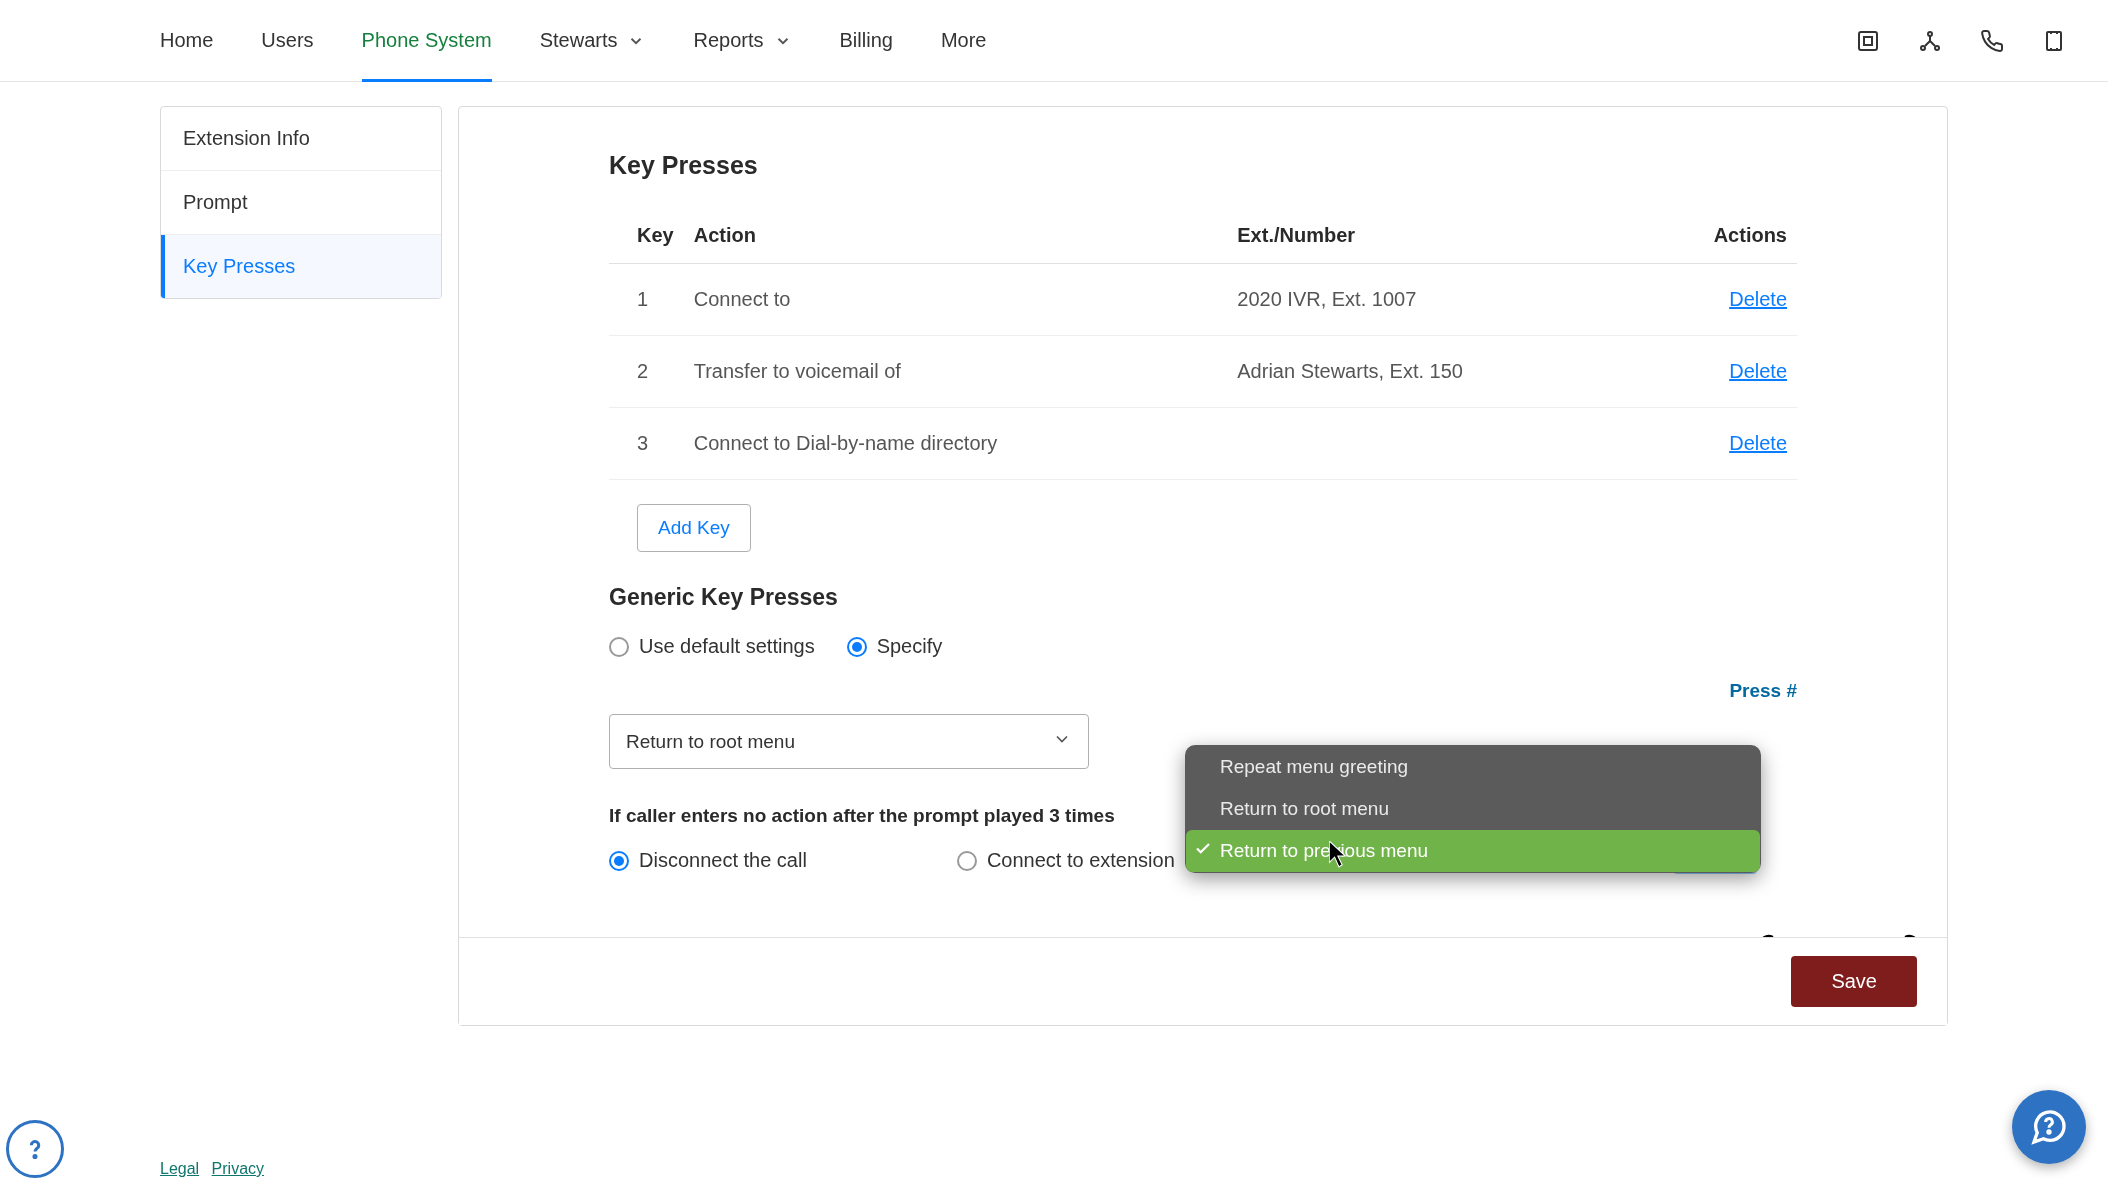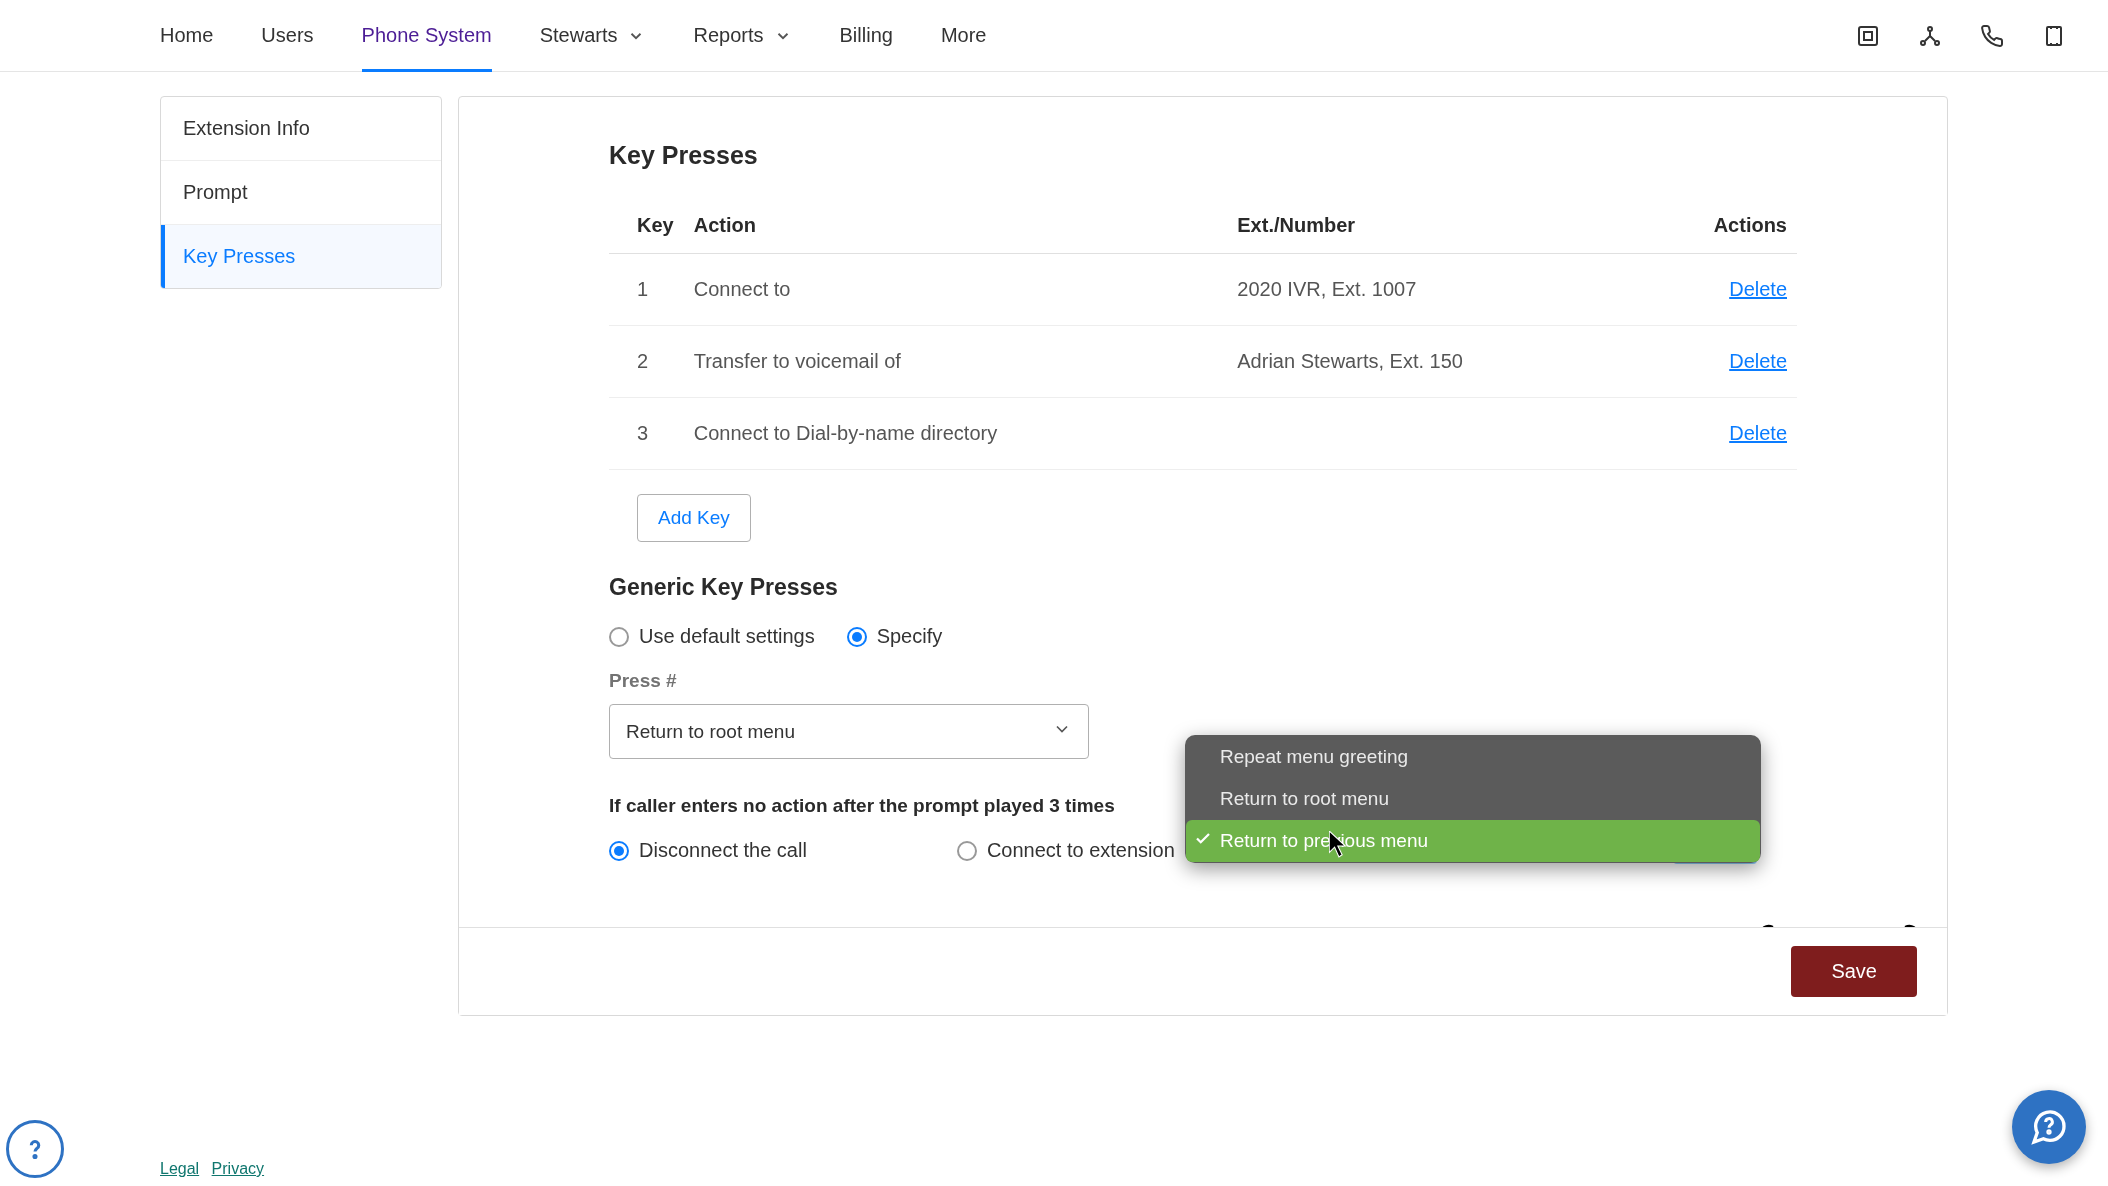--- a/index.html
+++ b/index.html
@@ -7,39 +7,39 @@
       font-family: -apple-system, BlinkMacSystemFont, "Segoe UI", Helvetica, Arial, sans-serif;
       background: #fff;
       color: #333;
       font-size: 14px;
     }
     .topnav {
       display: flex;
       align-items: center;
       border-bottom: 1px solid #e5e5e5;
       padding: 0 40px 0 160px;
-      height: 72px;
+      height: 82px;
     }
     .topnav-items {
       display: flex;
       gap: 48px;
       align-items: center;
       height: 100%;
     }
     .topnav-item {
       color: #333;
       font-size: 20px;
       cursor: pointer;
       height: 100%;
       display: flex;
       align-items: center;
       position: relative;
     }
     .topnav-item.active {
-      color: #4c1d95;
+      color: #15803d;
     }
     .topnav-item.active::after {
       content: "";
       position: absolute;
       left: 0; right: 0; bottom: -1px;
       height: 3px;
       background: #0a7cff;
     }
     .topnav-item .chev {
       margin-left: 10px;
@@ -170,22 +170,23 @@
     .radio.checked::after {
       content: "";
       width: 10px; height: 10px;
       background: #0a7cff;
       border-radius: 50%;
     }
     .radio-label { font-size: 20px; color: #333; }
     .field-label {
       font-weight: 600;
       font-size: 19px;
-      color: #737373;
+      color: #0369a1;
       margin-bottom: 12px;
+      text-align: right;
     }
     .select-box {
       width: 480px;
       border: 1px solid #b0b0b0;
       border-radius: 4px;
       padding: 14px 16px;
       font-size: 19px;
       color: #333;
       display: flex;
       align-items: center;

